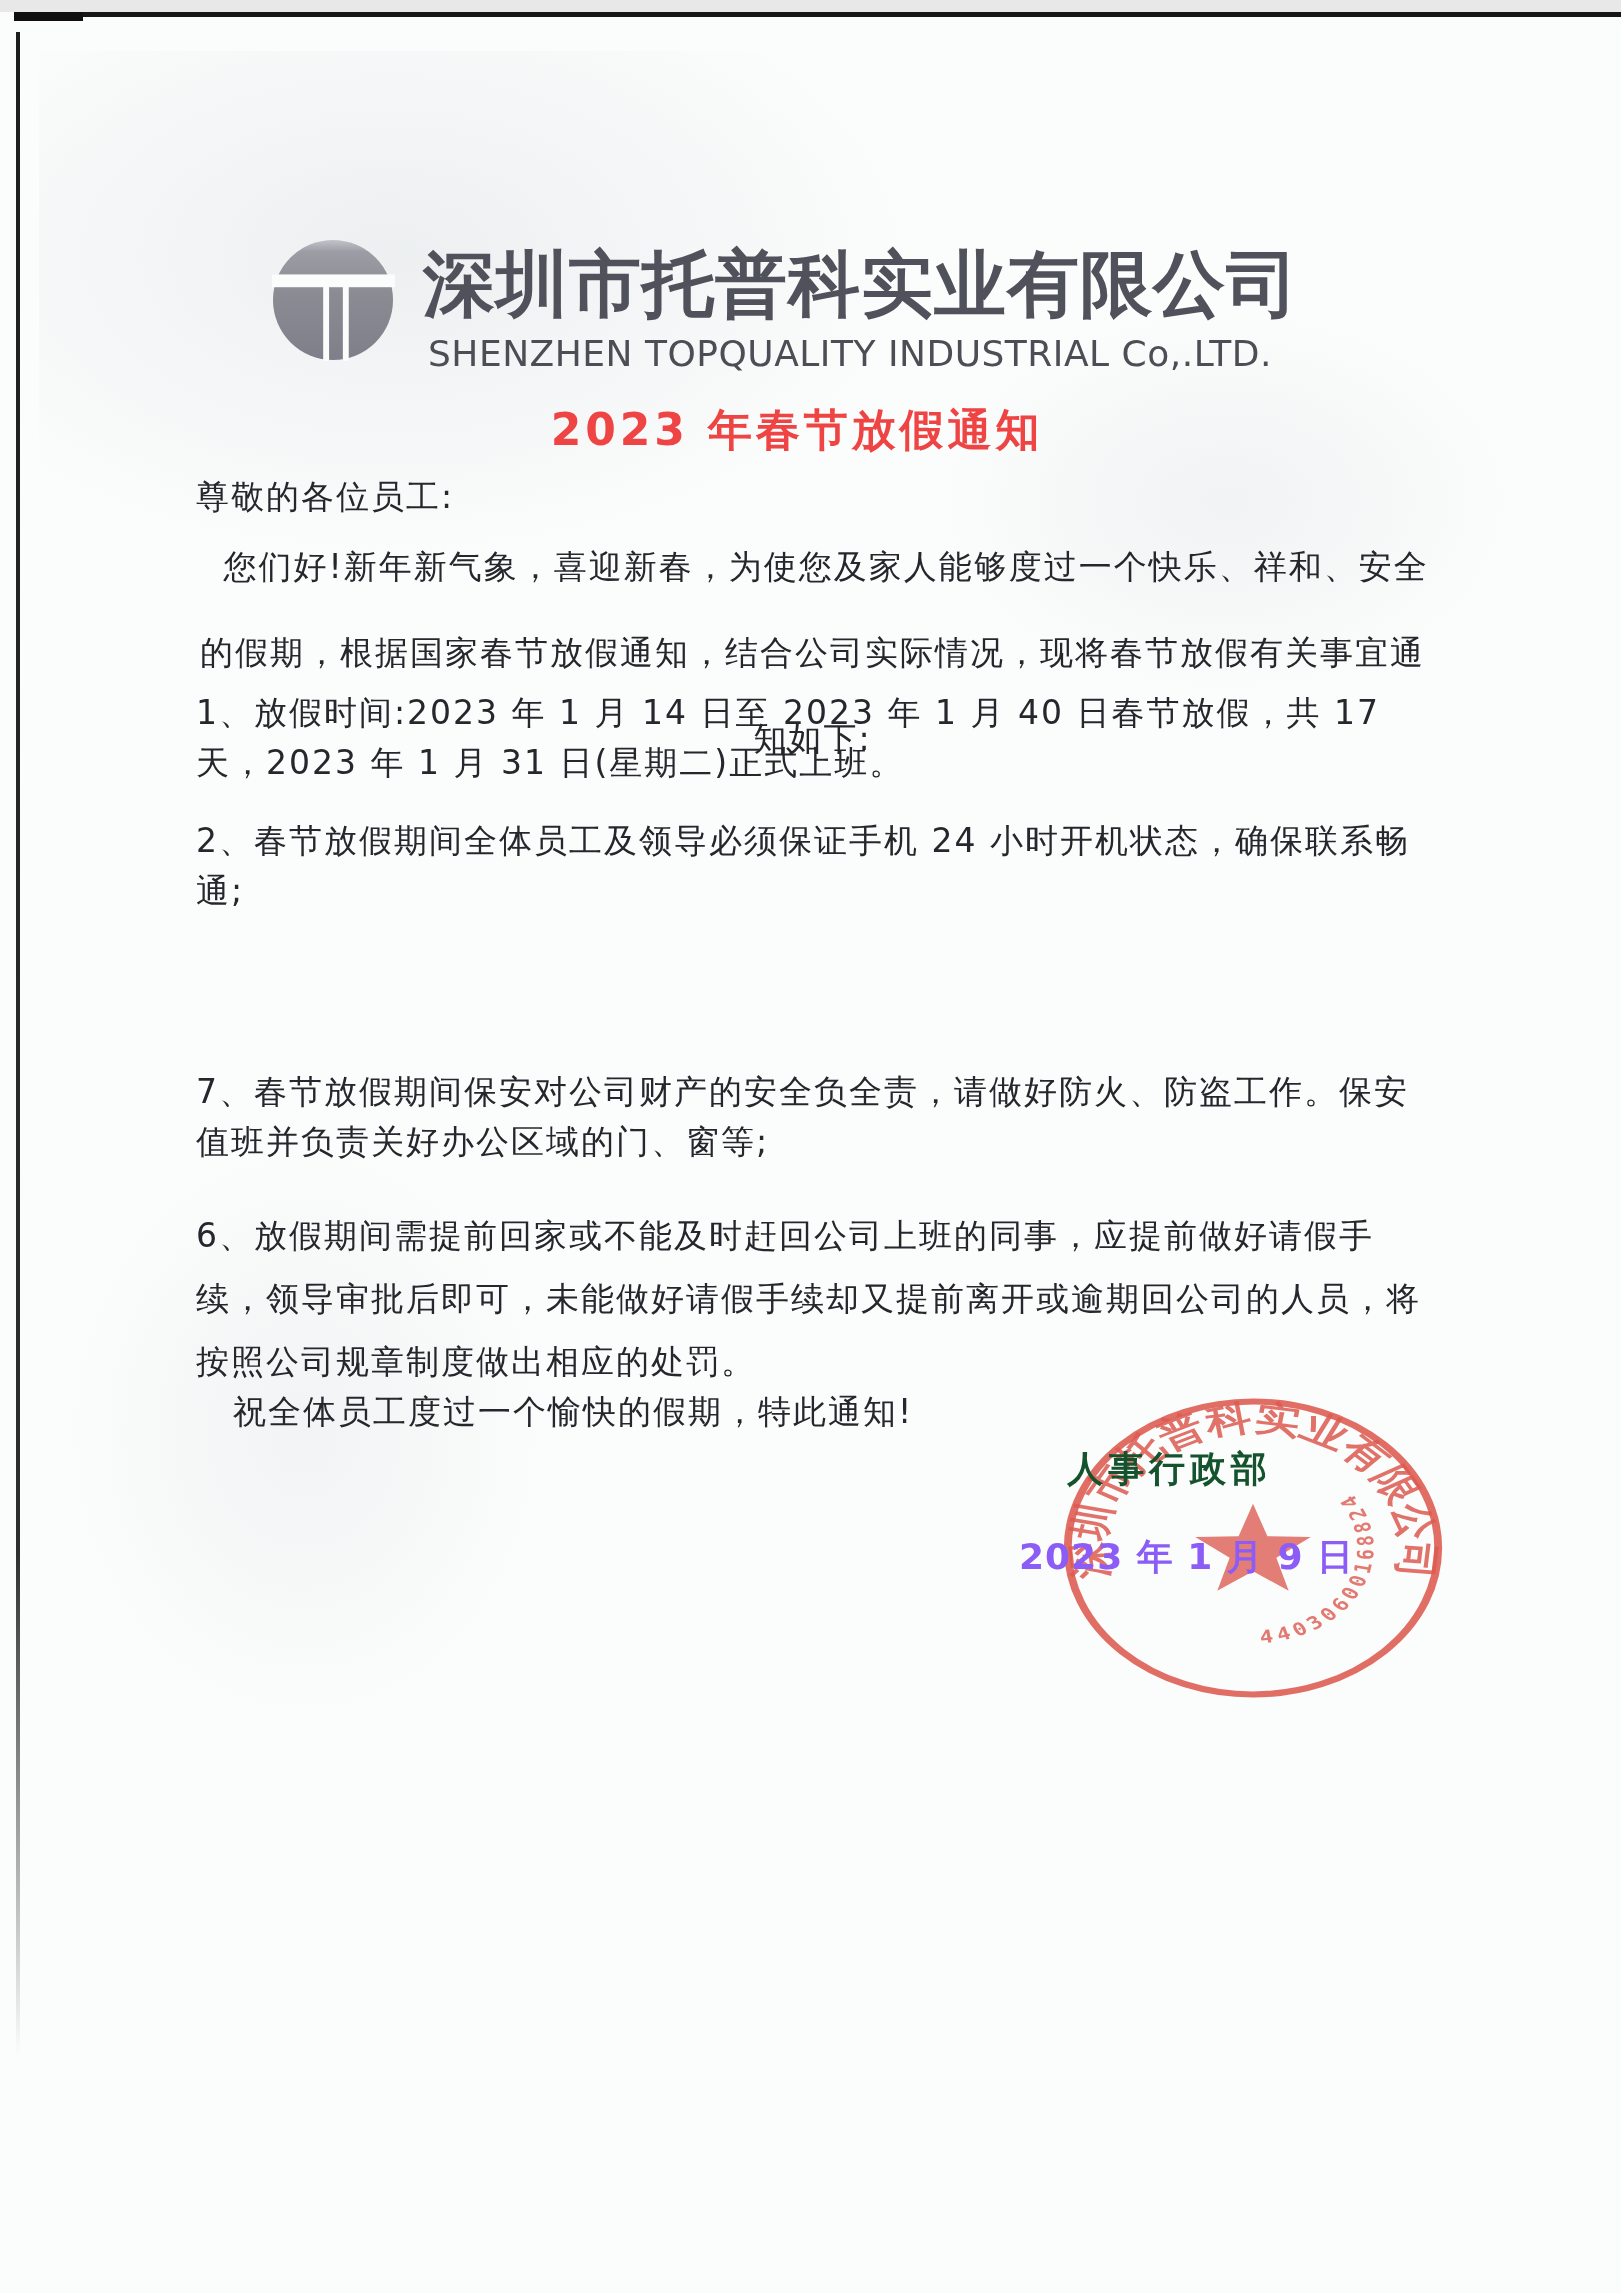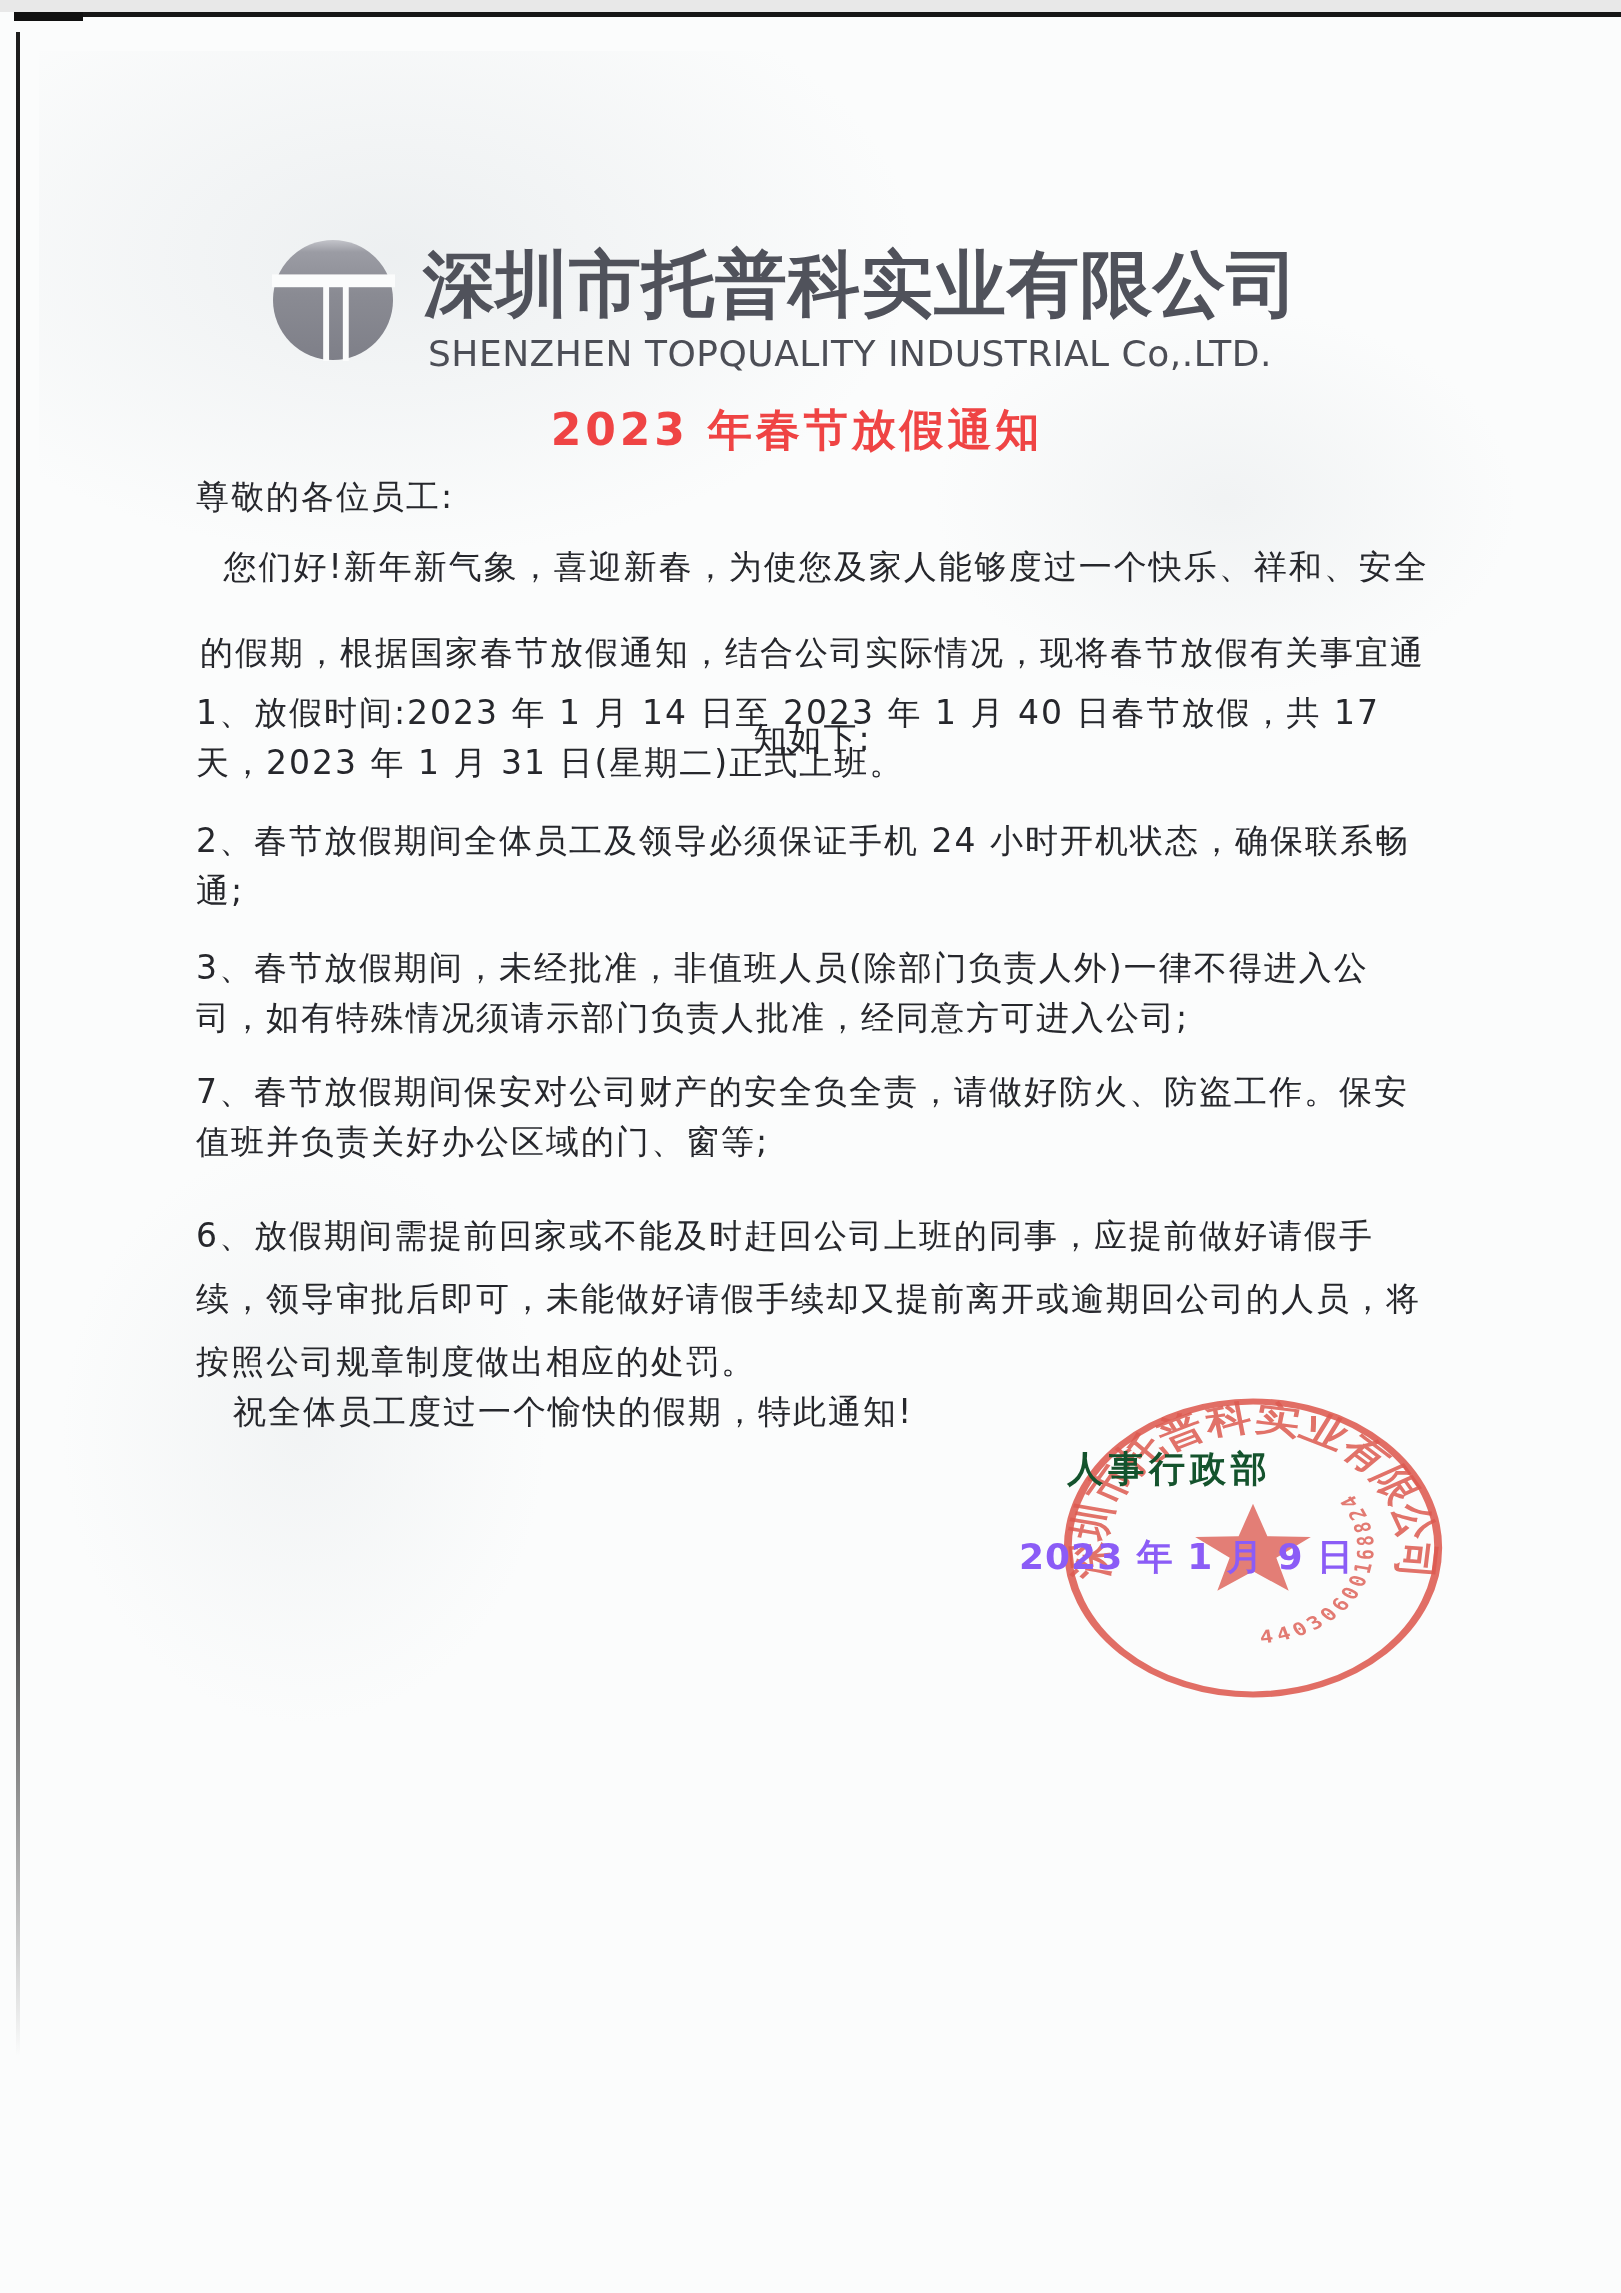--- a/index.html
+++ b/index.html
@@ -87,21 +87,20 @@
   <div class="name-zh">深圳市托普科实业有限公司</div>
   <div class="name-en">SHENZHEN TOPQUALITY INDUSTRIAL Co,.LTD.</div>
 
   <div class="doc-title">2023 年春节放假通知</div>
 
   <div class="body-block greeting">尊敬的各位员工:</div>
   <div class="body-block intro">您们好!新年新气象，喜迎新春，为使您及家人能够度过一个快乐、祥和、安全的假期，根据国家春节放假通知，结合公司实际情况，现将春节放假有关事宜通知如下:</div>
 
   <div class="body-block item1">1、放假时间:2023 年 1 月 14 日至 2023 年 1 月 40 日春节放假，共 17 天，2023 年 1 月 31 日(星期二)正式上班。</div>
   <div class="body-block item2">2、春节放假期间全体员工及领导必须保证手机 24 小时开机状态，确保联系畅通;</div>
-  <div class="body-block item3">3、春节放假期间，未经批准，非值班人员(除部门负责人外)一律不得进入公司，如有特殊情况须请示部门负责人批准，经同意方可进入公司;</div>
   <div class="body-block item4">7、春节放假期间保安对公司财产的安全负全责，请做好防火、防盗工作。保安值班并负责关好办公区域的门、窗等;</div>
   <div class="body-block item5">6、放假期间需提前回家或不能及时赶回公司上班的同事，应提前做好请假手续，领导审批后即可，未能做好请假手续却又提前离开或逾期回公司的人员，将按照公司规章制度做出相应的处罚。</div>
 
   <div class="body-block closing">祝全体员工度过一个愉快的假期，特此通知!</div>
 
   <svg class="seal" width="392" height="310" viewBox="0 0 400 400" preserveAspectRatio="none">
     <defs>
       <path id="sealArc" d="M 53,239 A 152,152 0 1 1 347,239" fill="none"></path>
       <path id="sealNum" d="M 200,323 A 123,123 0 0 0 290,116" fill="none"></path>
     </defs>

